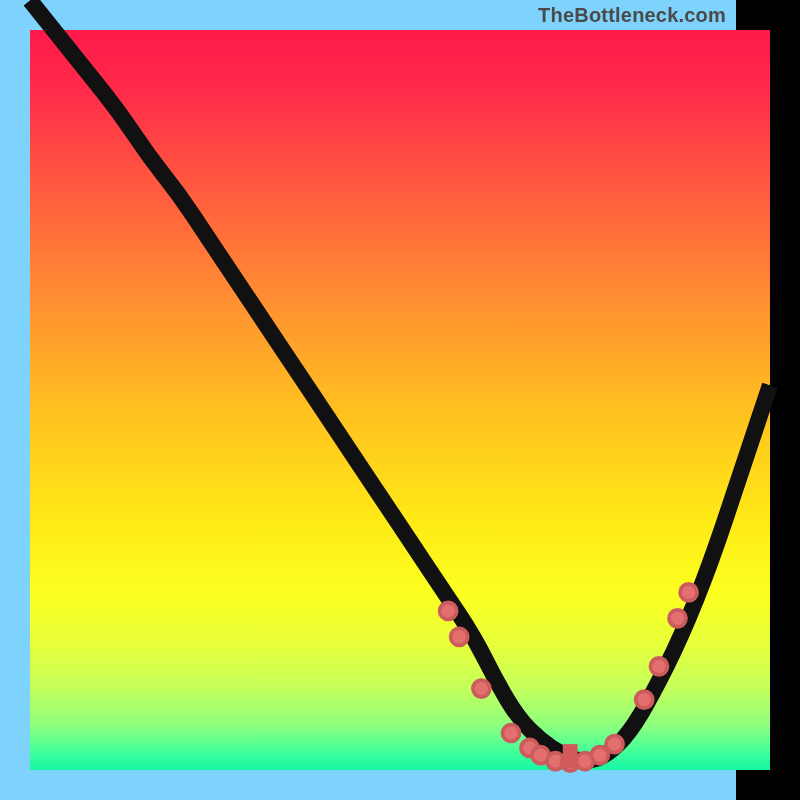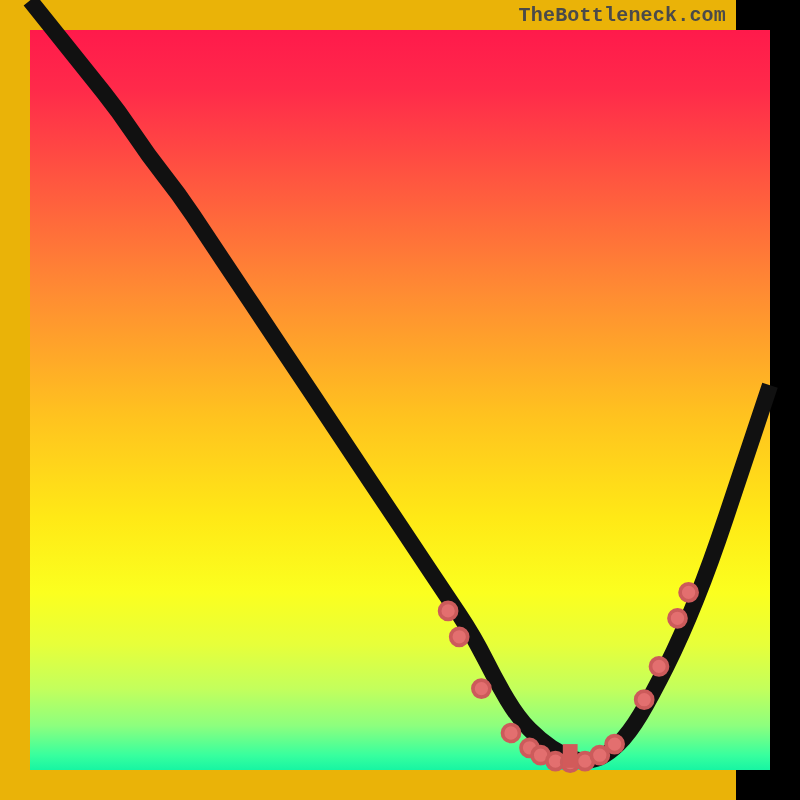--- a/index.html
+++ b/index.html
@@ -8,22 +8,21 @@
     width: 800px;
     height: 800px;
     background: #000;
     overflow: hidden;
     font-family: Arial, Helvetica, sans-serif;
   }
   .frame {
     position: relative;
     width: 736px;
     height: 800px;
-    background: #eab308;
-    font-family: Liberation Mono, monospace;
+    background: #7dd3fc;
   }
   .watermark {
     position: absolute;
     top: 4px;
     right: 10px;
     color: #4a4a4a;
     font-size: 20px;
     font-weight: 600;
     letter-spacing: 0.2px;
     z-index: 10;

